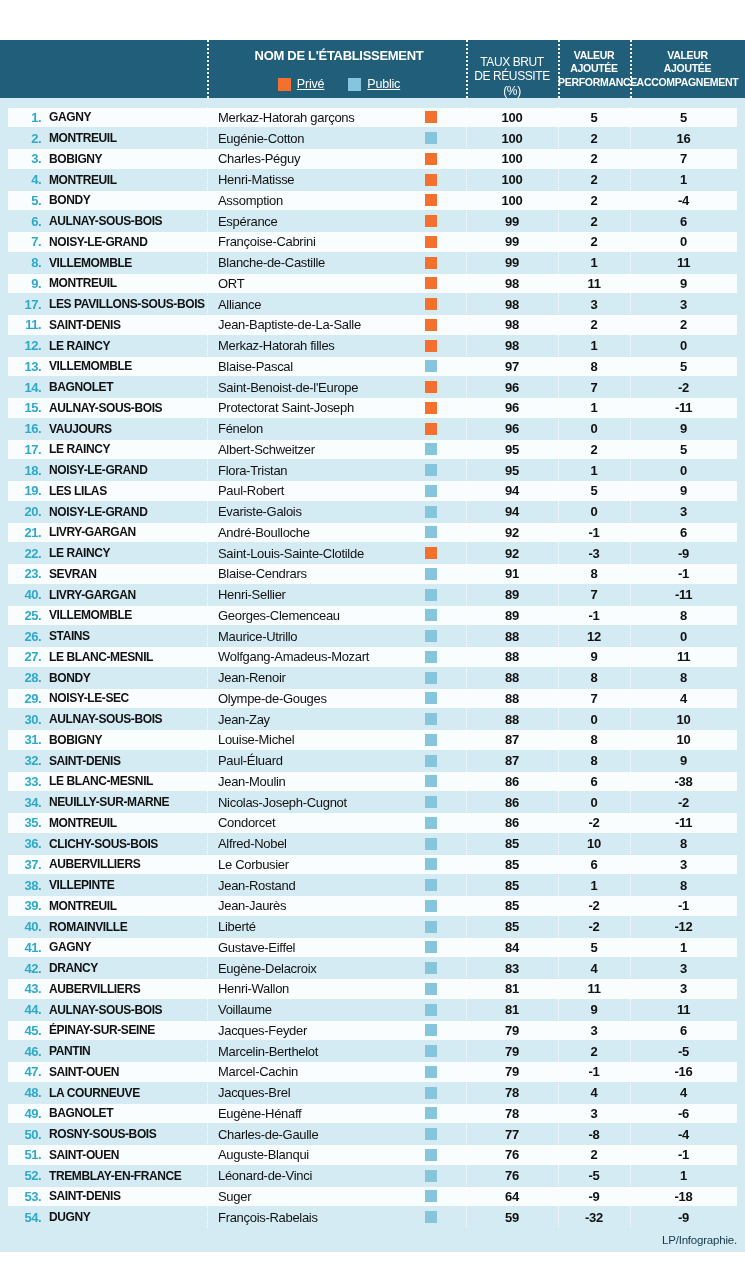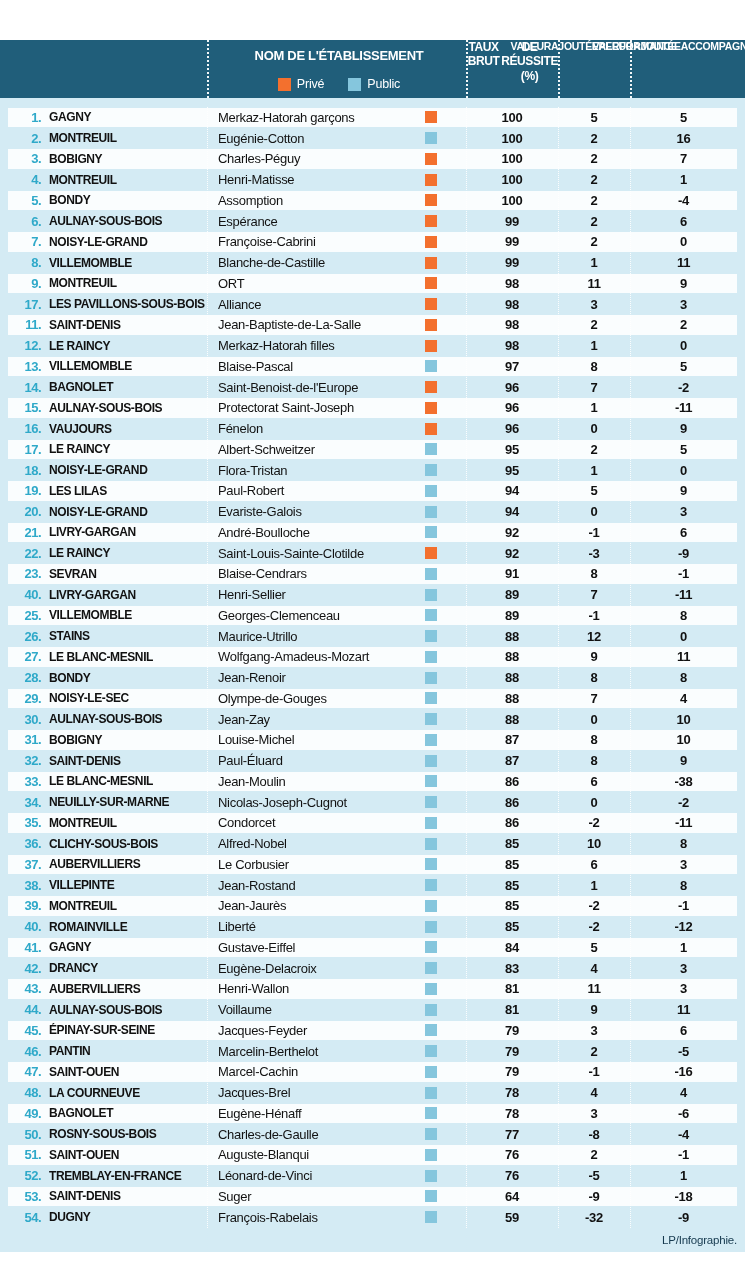--- a/index.html
+++ b/index.html
@@ -9,30 +9,30 @@
   }
   .panel{position:absolute;left:0;top:40px;width:745px;height:1212px;background:var(--panel_bg,#d4ebf4);}
   
   .thead{position:relative;width:745px;height:58px;background:var(--header_bg,#205e7a);color:#fff;}
   .th{position:absolute;top:0;bottom:0;}
   .th-ville{left:0;width:207px;display:flex;align-items:center;padding-left:30px;box-sizing:border-box;
     font-weight:bold;font-size:13px;letter-spacing:-0.2px;}
   .th-nom{left:207px;width:259px;box-sizing:border-box;padding:8px 0 7px 5px;
     display:flex;flex-direction:column;justify-content:space-between;align-items:center;}
   .th-nom-title{font-weight:bold;font-size:13px;letter-spacing:-0.3px;}
-  .legend{display:flex;align-items:center;font-size:12.5px;letter-spacing:-0.2px;}
+  .legend{display:flex;align-items:center;font-size:12.5px;letter-spacing:-0.2px;text-decoration:underline;}
   .legend .lsq{display:inline-block;width:13px;height:13px;margin-right:6px;}
   .legend .lsq.public{margin-left:24px;}
   .lsq.prive{background:var(--prive,#f3702e);}
   .lsq.public{background:var(--public,#85c6dd);}
-  .th-taux{left:466px;width:92px;display:flex;flex-direction:row;justify-content:flex-end;text-align:center;
-    font-weight:bold;font-size:12px;letter-spacing:-0.4px;line-height:1.2;}
+  .th-taux{left:466px;width:92px;display:flex;flex-direction:column;justify-content:flex-end;text-align:center;
+    font-weight:normal;font-size:12px;letter-spacing:-0.4px;line-height:1.2;}
   .th-perf{left:558px;width:72px;}
   .th-acc{left:630px;width:115px;}
-  .th-3l{display:flex;flex-direction:row;justify-content:center;text-align:center;
+  .th-3l{display:flex;flex-direction:column;justify-content:center;text-align:center;
     font-weight:bold;font-size:10.5px;letter-spacing:-0.3px;line-height:1.25;}
   .hsep{position:absolute;top:0;bottom:0;width:0;border-left:2px dotted rgba(255,255,255,0.95);}
   
   .tbody{position:relative;margin-top:9px;width:745px;}
   .vseps{position:absolute;left:0;top:0;right:0;bottom:0;z-index:2;pointer-events:none;}
   .vsep{position:absolute;top:0;bottom:0;width:0;border-left:1px dotted rgba(255,255,255,0.9);}
   .sep-1{left:207px;} .sep-2{left:466px;} .sep-3{left:558px;} .sep-4{left:630px;}
   .row{position:relative;height:20.75px;display:flex;align-items:center;}
   .row:nth-child(even)::before{
     content:"";position:absolute;left:8px;right:8px;top:0.5px;bottom:0.5px;

